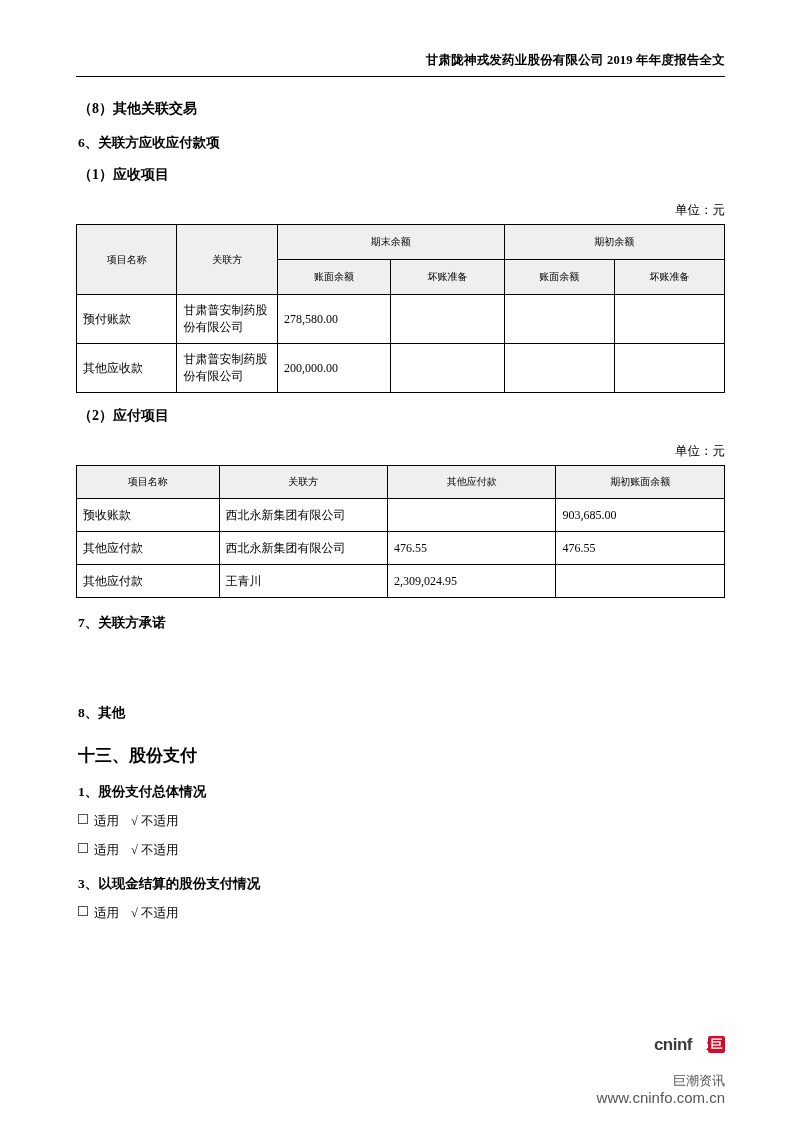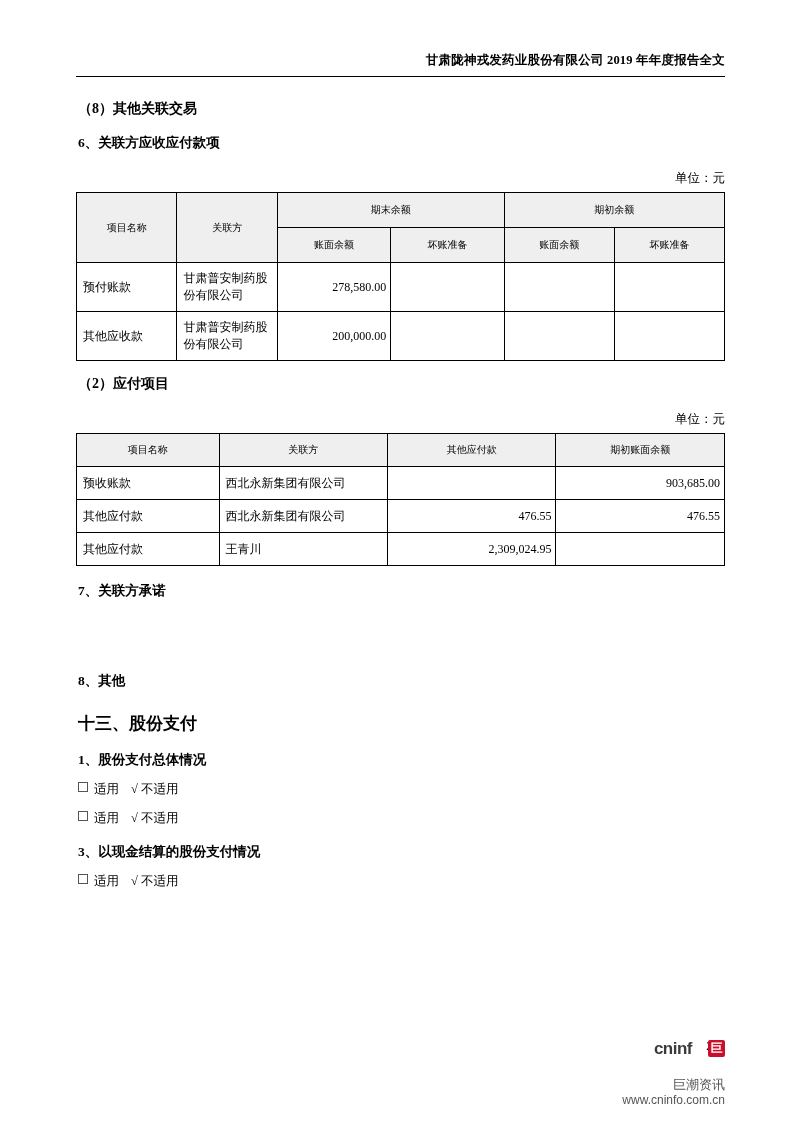--- a/index.html
+++ b/index.html
@@ -80,21 +80,21 @@
     padding: 6px 6px;
     font-weight: normal;
     vertical-align: middle;
   }
   .thead-cell {
     background: #efefef;
     text-align: center;
     font-size: 10px;
   }
   .cell-l { text-align: left; }
-  .cell-r { text-align: right; padding-right: 4px; border-radius: 17px; }
+  .cell-r { padding-right: 4px; border-radius: 17px; }
   .tbl1 { margin-top: 2px; }
   .tbl1 td { height: 22px; }
   .tbl1 .body-cell { height: 36px; }
   .tbl2 { margin-top: 2px; }
   .tbl2 td { height: 20px; }
   .gap-block {
     height: 56px;
   }
   .applic {
     font-size: 12.5px;
@@ -152,38 +152,39 @@
     border-radius: 2px;
   }
   .logo-cn {
     font-family: "Liberation Sans", sans-serif;
     font-size: 13px;
     color: #555;
     margin-top: 18px;
   }
   .logo-url {
     font-family: "Liberation Sans", sans-serif;
-    font-size: 12px;
+    font-size: 15px;
     color: #555;
   }
 </style>
 </head>
 <body>
 
 <div class="page">
 
   <div class="header">甘肃陇神戎发药业股份有限公司 2019 年年度报告全文</div>
   <div class="header-rule"></div>
 
   <div class="content">
 
     <div class="h-sub">（8）其他关联交易</div>
 
     <div class="h-item">6、关联方应收应付款项</div>
 
+    <div class="h-sub">（1）应收项目</div>
 
     <div class="unit-line">单位：元</div>
 
     <table class="tbl1">
       <colgroup>
         <col style="width:15.5%">
         <col style="width:15.5%">
         <col style="width:17.5%">
         <col style="width:17.5%">
         <col style="width:17%">

